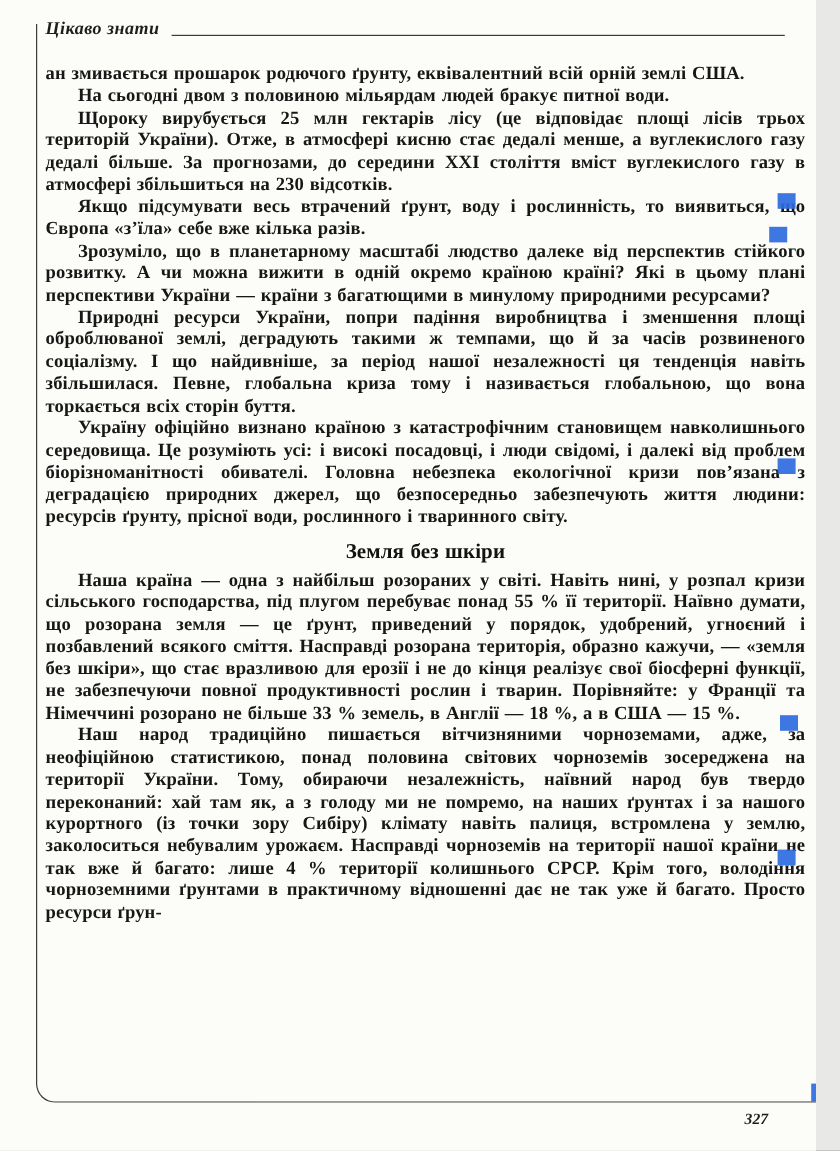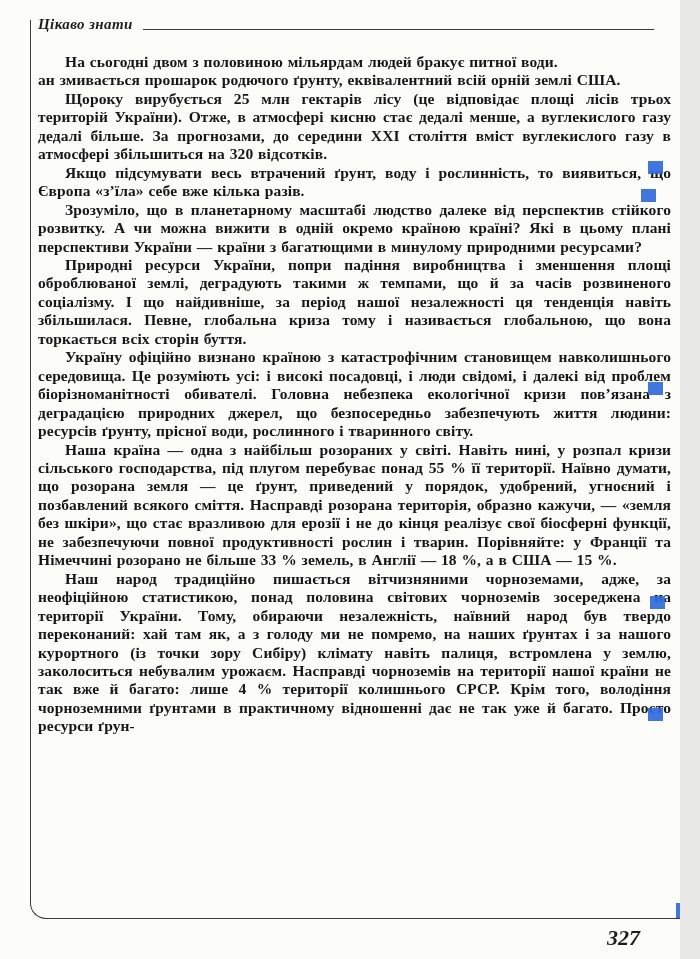--- a/index.html
+++ b/index.html
@@ -61,21 +61,21 @@
     font-size:17.5px;
     font-weight:700;
     color:#121212;
     text-indent:0;
   }
   .page-number {
     position:absolute;
     top:925px; right:40px;
     font-style:italic;
     font-weight:600;
-    font-size:22px;
+    font-size:13px;
     color:#1d1d1d;
   }
   .scan-mark {
     position:absolute;
     width:15px; height:13px;
     background:#2f6be0;
     opacity:0.92;
   }
   #mark-1 { left:648px; top:161px; }
   #mark-2 { left:641px; top:189px; }
@@ -90,28 +90,29 @@
 <div class="page">
 
   <div class="frame"></div>
 
   <div class="header">
     <span class="header-label">Цікаво знати</span>
     <span class="header-rule"></span>
   </div>
 
   <div class="body-text">
+    <p class="para no-indent">ан змивається прошарок родючого ґрунту, еквівалентний всій орній землі США.</p>
     <p class="para">На сьогодні двом з половиною мільярдам людей бракує питної води.</p>
-    <p class="para no-indent">ан змивається прошарок родючого ґрунту, еквівалентний всій орній землі США.</p>
-    <p class="para">Щороку вирубується 25 млн гектарів лісу (це відповідає площі лісів трьох територій України). Отже, в атмосфері кисню стає дедалі менше, а вуглекислого газу дедалі більше. За прогнозами, до середини XXI століття вміст вуглекислого газу в атмосфері збільшиться на 320 відсотків.</p>
+    <p class="para">Щороку вирубується 25 млн гектарів лісу (це відповідає площі лісів трьох територій України). Отже, в атмосфері кисню стає дедалі менше, а вуглекислого газу дедалі більше. За прогнозами, до середини XXI століття вміст вуглекислого газу в атмосфері збільшиться на 230 відсотків.</p>
     <p class="para">Якщо підсумувати весь втрачений ґрунт, воду і рослинність, то виявиться, що Європа «з’їла» себе вже кілька разів.</p>
     <p class="para">Зрозуміло, що в планетарному масштабі людство далеке від перспектив стійкого розвитку. А чи можна вижити в одній окремо країною країні? Які в цьому плані перспективи України — країни з багатющими в минулому природними ресурсами?</p>
     <p class="para">Природні ресурси України, попри падіння виробництва і зменшення площі оброблюваної землі, деградують такими ж темпами, що й за часів розвиненого соціалізму. І що найдивніше, за період нашої незалежності ця тенденція навіть збільшилася. Певне, глобальна криза тому і називається глобальною, що вона торкається всіх сторін буття.</p>
     <p class="para">Україну офіційно визнано країною з катастрофічним становищем навколишнього середовища. Це розуміють усі: і високі посадовці, і люди свідомі, і далекі від проблем біорізноманітності обивателі. Головна небезпека екологічної кризи пов’язана з деградацією природних джерел, що безпосередньо забезпечують життя людини: ресурсів ґрунту, прісної води, рослинного і тваринного світу.</p>
 
+    <h2 class="section-heading">Земля без шкіри</h2>
 
     <p class="para">Наша країна — одна з найбільш розораних у світі. Навіть нині, у розпал кризи сільського господарства, під плугом перебуває понад 55 % її території. Наївно думати, що розорана земля — це ґрунт, приведений у порядок, удобрений, угноєний і позбавлений всякого сміття. Насправді розорана територія, образно кажучи, — «земля без шкіри», що стає вразливою для ерозії і не до кінця реалізує свої біосферні функції, не забезпечуючи повної продуктивності рослин і тварин. Порівняйте: у Франції та Німеччині розорано не більше 33 % земель, в Англії — 18 %, а в США — 15 %.</p>
     <p class="para">Наш народ традиційно пишається вітчизняними чорноземами, адже, за неофіційною статистикою, понад половина світових чорноземів зосереджена на території України. Тому, обираючи незалежність, наївний народ був твердо переконаний: хай там як, а з голоду ми не помремо, на наших ґрунтах і за нашого курортного (із точки зору Сибіру) клімату навіть палиця, встромлена у землю, заколоситься небувалим урожаєм. Насправді чорноземів на території нашої країни не так вже й багато: лише 4 % території колишнього СРСР. Крім того, володіння чорноземними ґрунтами в практичному відношенні дає не так уже й багато. Просто ресурси ґрун-</p>
   </div>
 
   <div class="page-number">327</div>
 
   <div class="scan-mark" id="mark-1" style="background: rgb(47, 107, 224);"></div>
   <div class="scan-mark" id="mark-2" style="background: rgb(47, 107, 224);"></div>
   <div class="scan-mark" id="mark-3" style="background: rgb(47, 107, 224);"></div>

